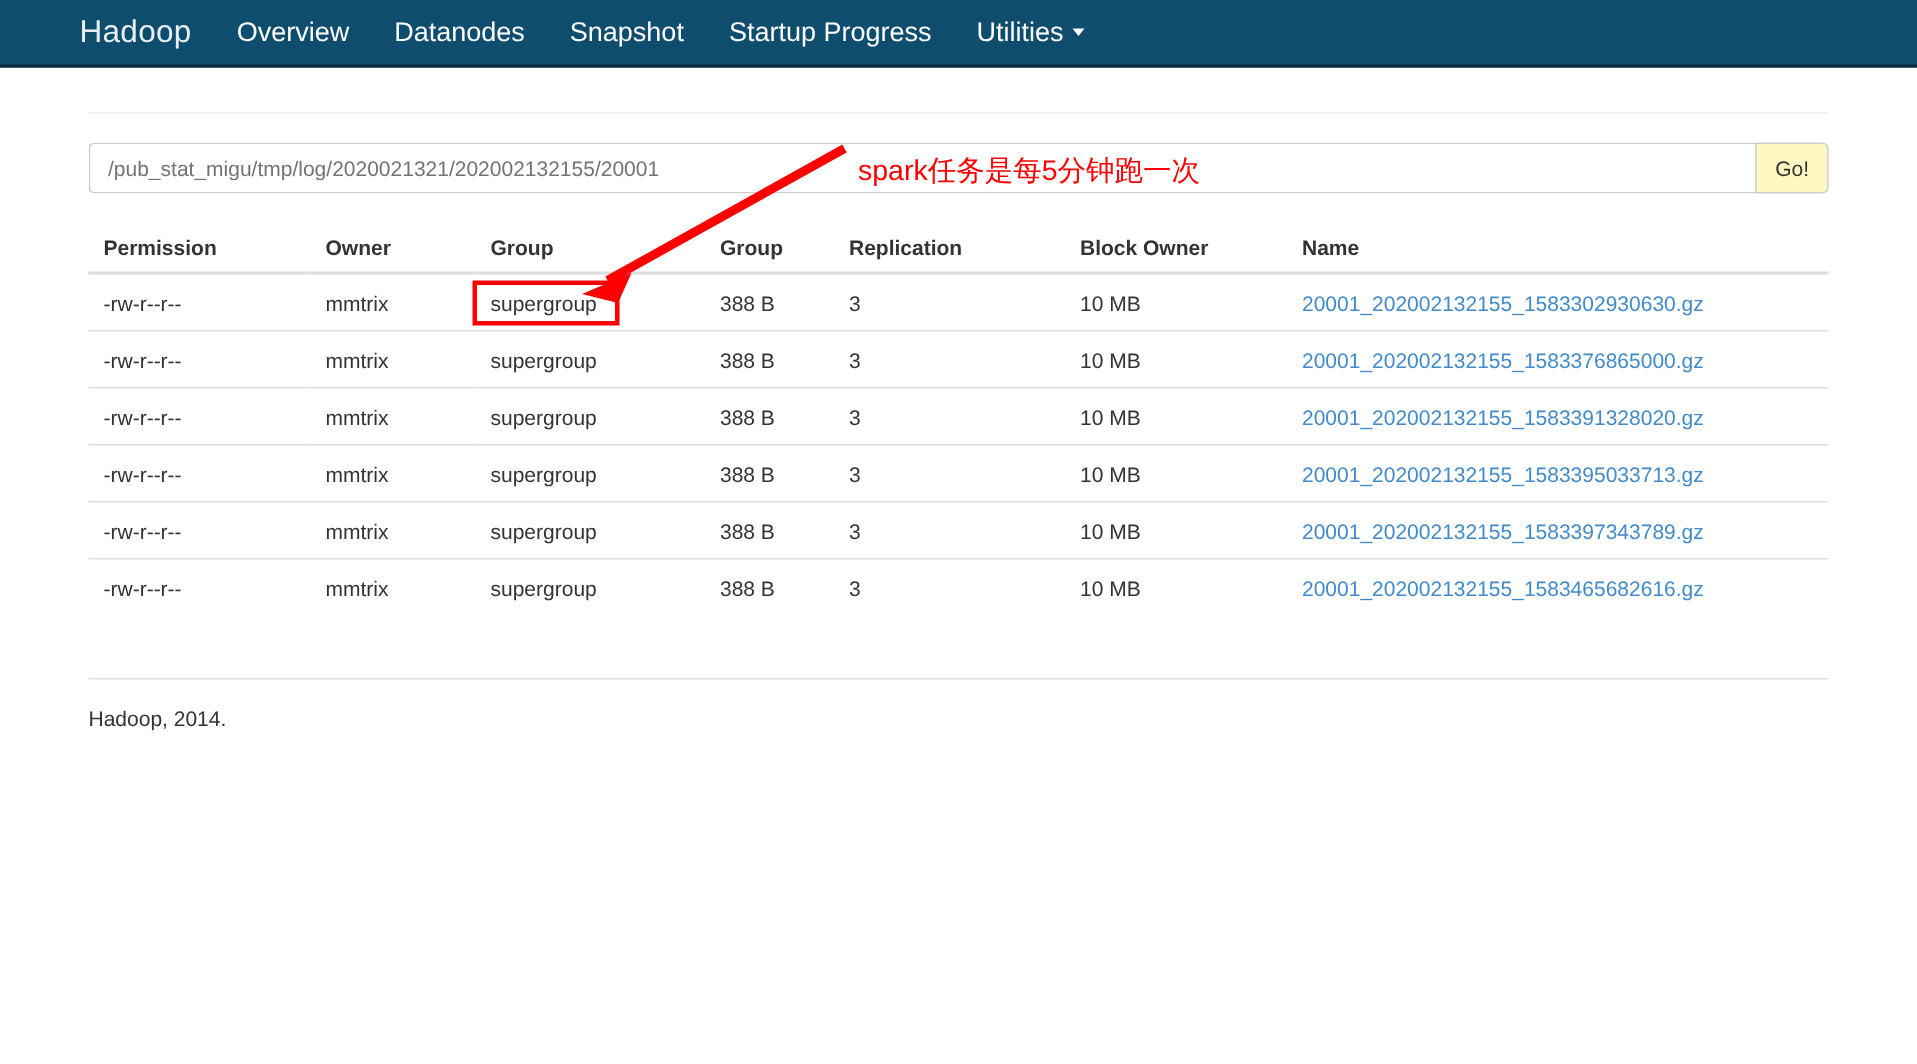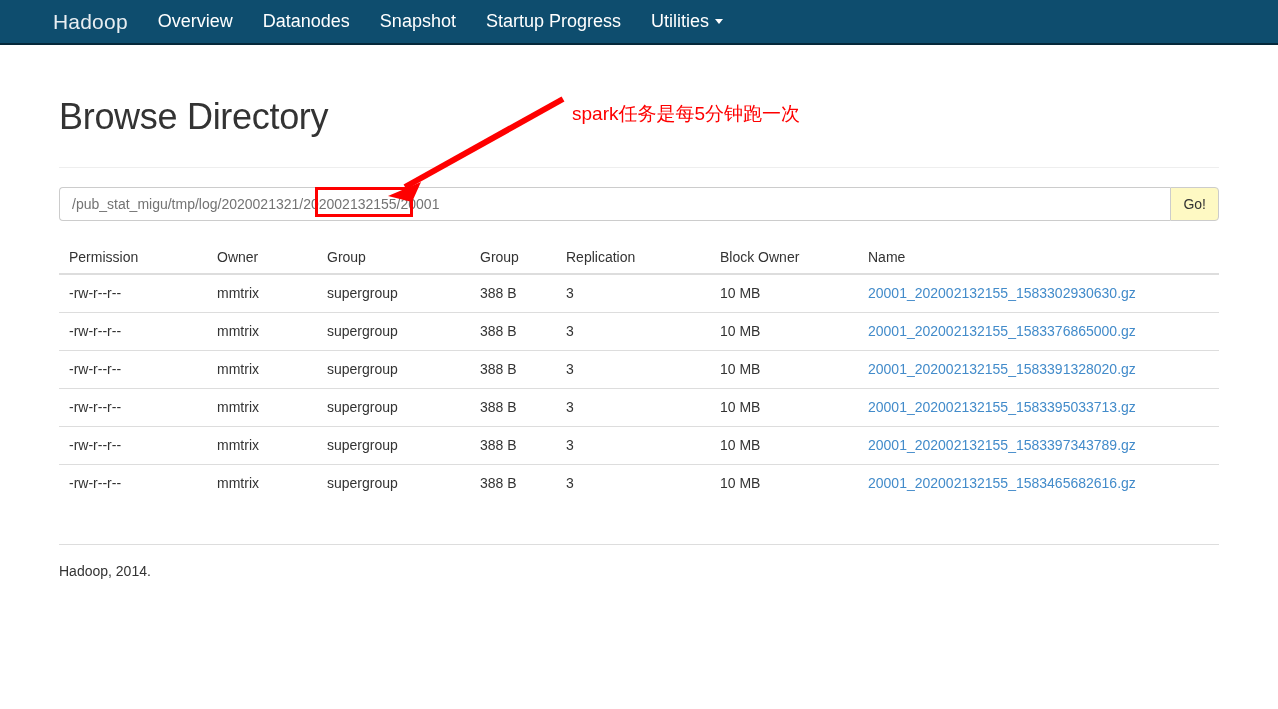--- a/index.html
+++ b/index.html
@@ -130,21 +130,21 @@
 
   
   table.files {
     width: 1160px;
     border-collapse: collapse;
     margin-top: 20px;
     font-size: 14px;
   }
   table.files th {
     text-align: left;
-    font-weight: normal;
+    font-weight: bold;
     color: #333333;
     padding: 8px 8px 8px 10px;
     border-bottom: 2px solid #dddddd;
     white-space: nowrap;
   }
   table.files td {
     padding: 8px 8px 8px 10px;
     border-top: 1px solid #dddddd;
     color: #333333;
     white-space: nowrap;
@@ -236,21 +236,20 @@
       <a class="nav-link" href="#">
         <span>Utilities</span>
         <span class="caret"></span>
       </a>
     </li>
   </ul>
 </div>
 
 <div class="container">
 
-  <h1 class="page-title">Browse Directory</h1>
   <hr class="rule">
 
   <div class="input-group">
     <input class="path-input" type="text" value="/pub_stat_migu/tmp/log/2020021321/202002132155/20001" style="">
     <button class="go-btn" type="button">Go!</button>
   </div>
 
   <table class="files">
     <thead>
       <tr>

